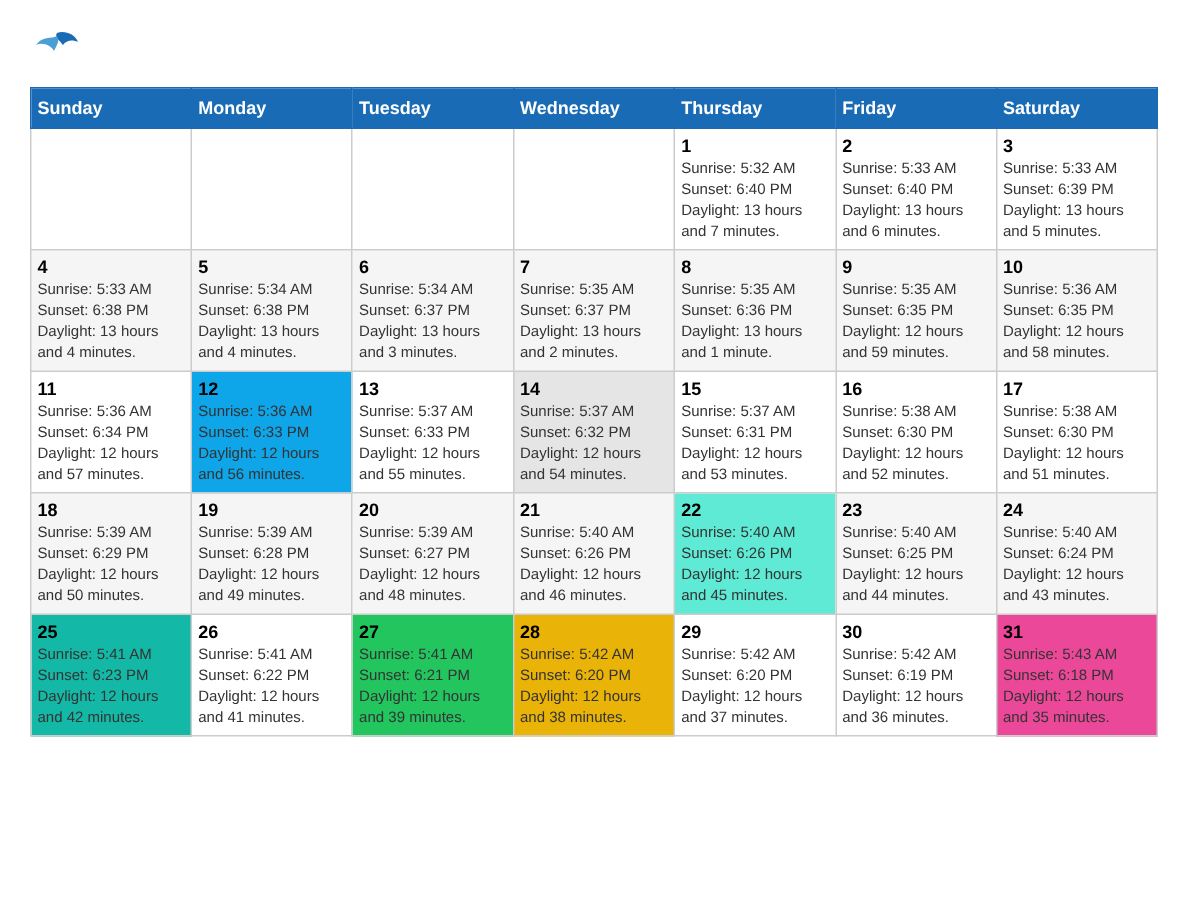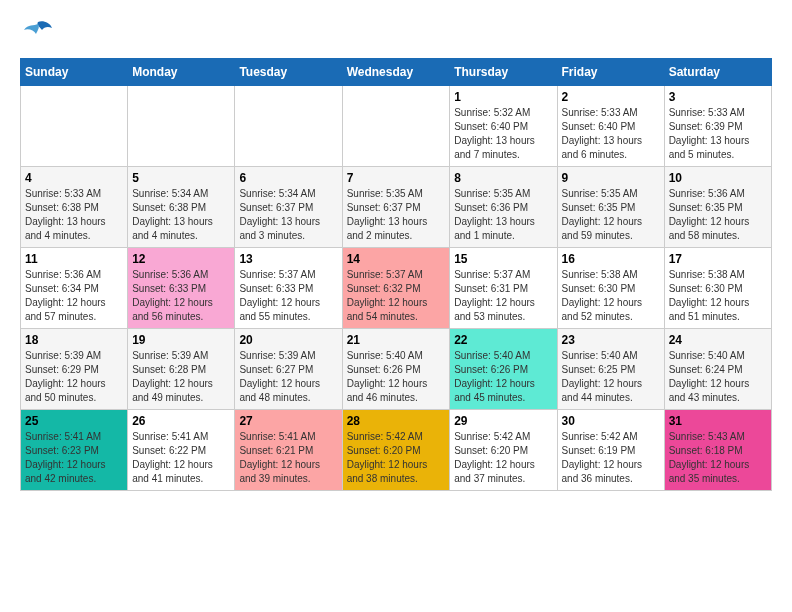--- a/index.html
+++ b/index.html
@@ -206,35 +206,35 @@
         </td>
       </tr>
       <tr>
         <td style="background: rgb(255, 255, 255);">
           <span class="day-num">11</span>
           <div class="day-info" style="white-space: pre-line;">Sunrise: 5:36 AM
 Sunset: 6:34 PM
 Daylight: 12 hours
 and 57 minutes.</div>
         </td>
-        <td style="background: #f9a8d4;">
+        <td style="background: #0ea5e9;">
           <span class="day-num">12</span>
           <div class="day-info" style="white-space: pre-line;">Sunrise: 5:36 AM
 Sunset: 6:33 PM
 Daylight: 12 hours
 and 56 minutes.</div>
         </td>
         <td style="background: rgb(255, 255, 255);">
           <span class="day-num">13</span>
           <div class="day-info" style="white-space: pre-line;">Sunrise: 5:37 AM
 Sunset: 6:33 PM
 Daylight: 12 hours
 and 55 minutes.</div>
         </td>
-        <td style="background: #fca5a5;">
+        <td style="background: #e5e5e5;">
           <span class="day-num">14</span>
           <div class="day-info" style="white-space: pre-line;">Sunrise: 5:37 AM
 Sunset: 6:32 PM
 Daylight: 12 hours
 and 54 minutes.</div>
         </td>
         <td style="background: rgb(255, 255, 255);">
           <span class="day-num">15</span>
           <div class="day-info" style="white-space: pre-line;">Sunrise: 5:37 AM
 Sunset: 6:31 PM
@@ -315,21 +315,21 @@
 Daylight: 12 hours
 and 42 minutes.</div>
         </td>
         <td style="background: rgb(255, 255, 255);">
           <span class="day-num">26</span>
           <div class="day-info" style="white-space: pre-line;">Sunrise: 5:41 AM
 Sunset: 6:22 PM
 Daylight: 12 hours
 and 41 minutes.</div>
         </td>
-        <td style="background: #fca5a5;">
+        <td style="background: #22c55e;">
           <span class="day-num">27</span>
           <div class="day-info" style="white-space: pre-line;">Sunrise: 5:41 AM
 Sunset: 6:21 PM
 Daylight: 12 hours
 and 39 minutes.</div>
         </td>
         <td style="background: #eab308;">
           <span class="day-num">28</span>
           <div class="day-info" style="white-space: pre-line;">Sunrise: 5:42 AM
 Sunset: 6:20 PM

